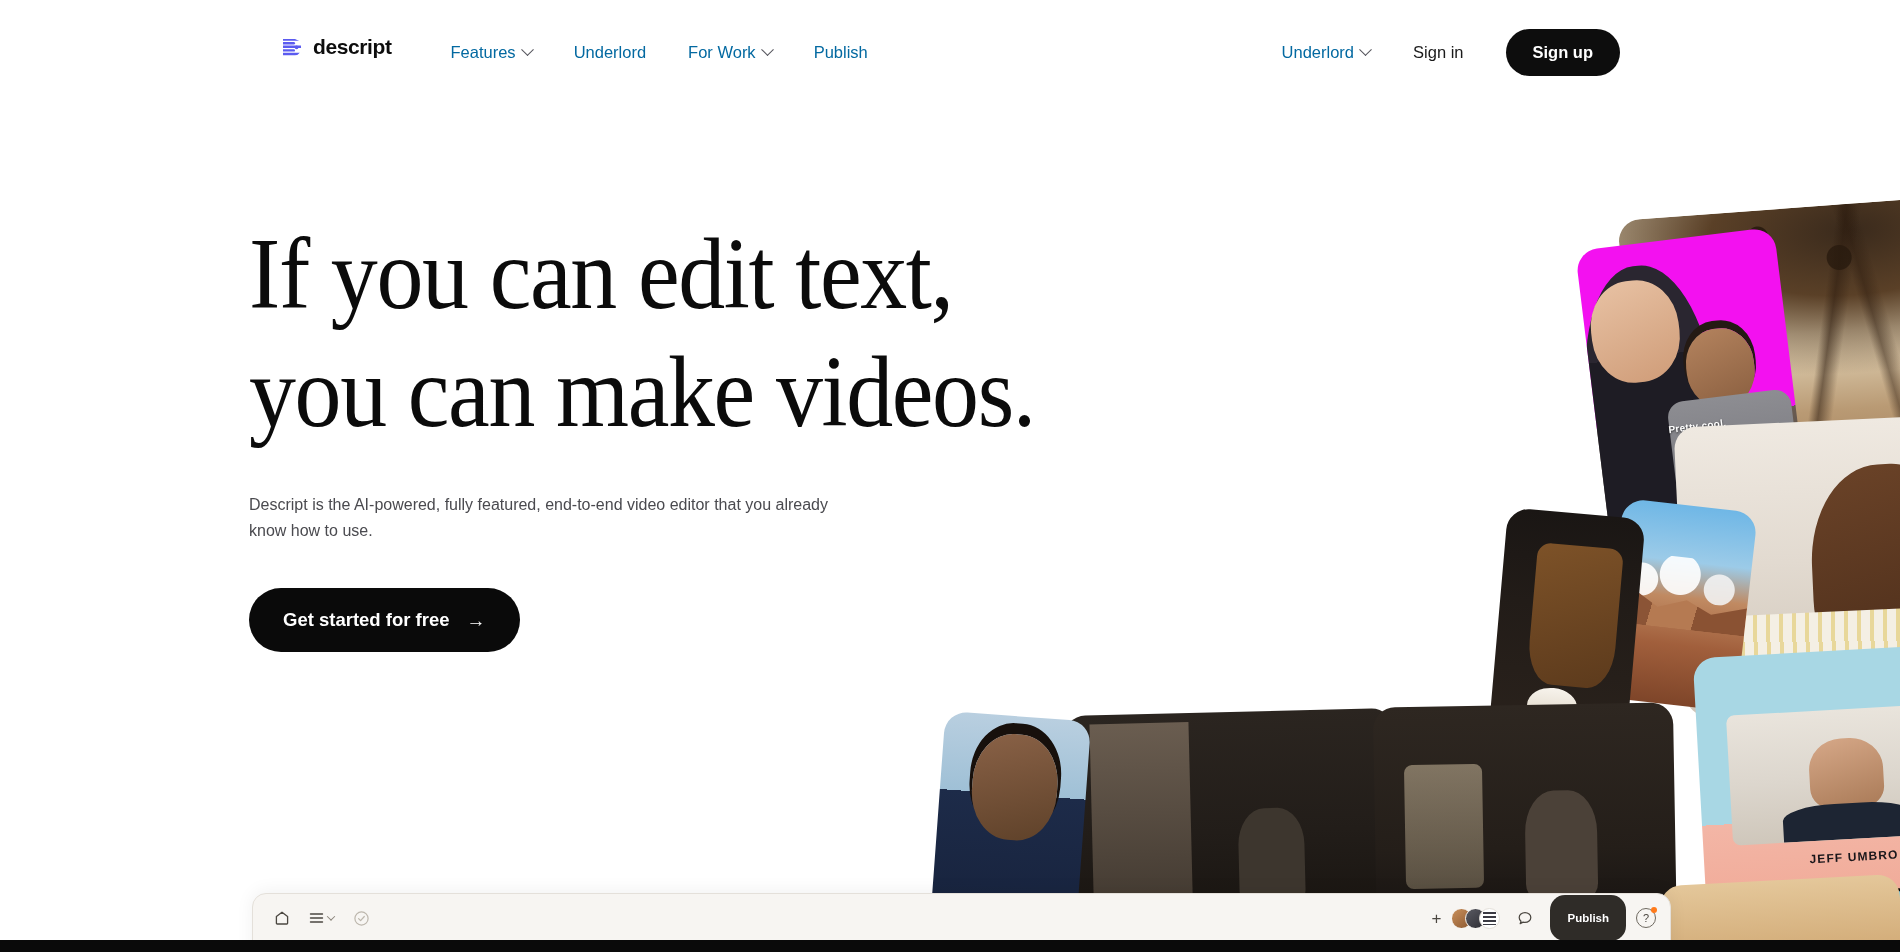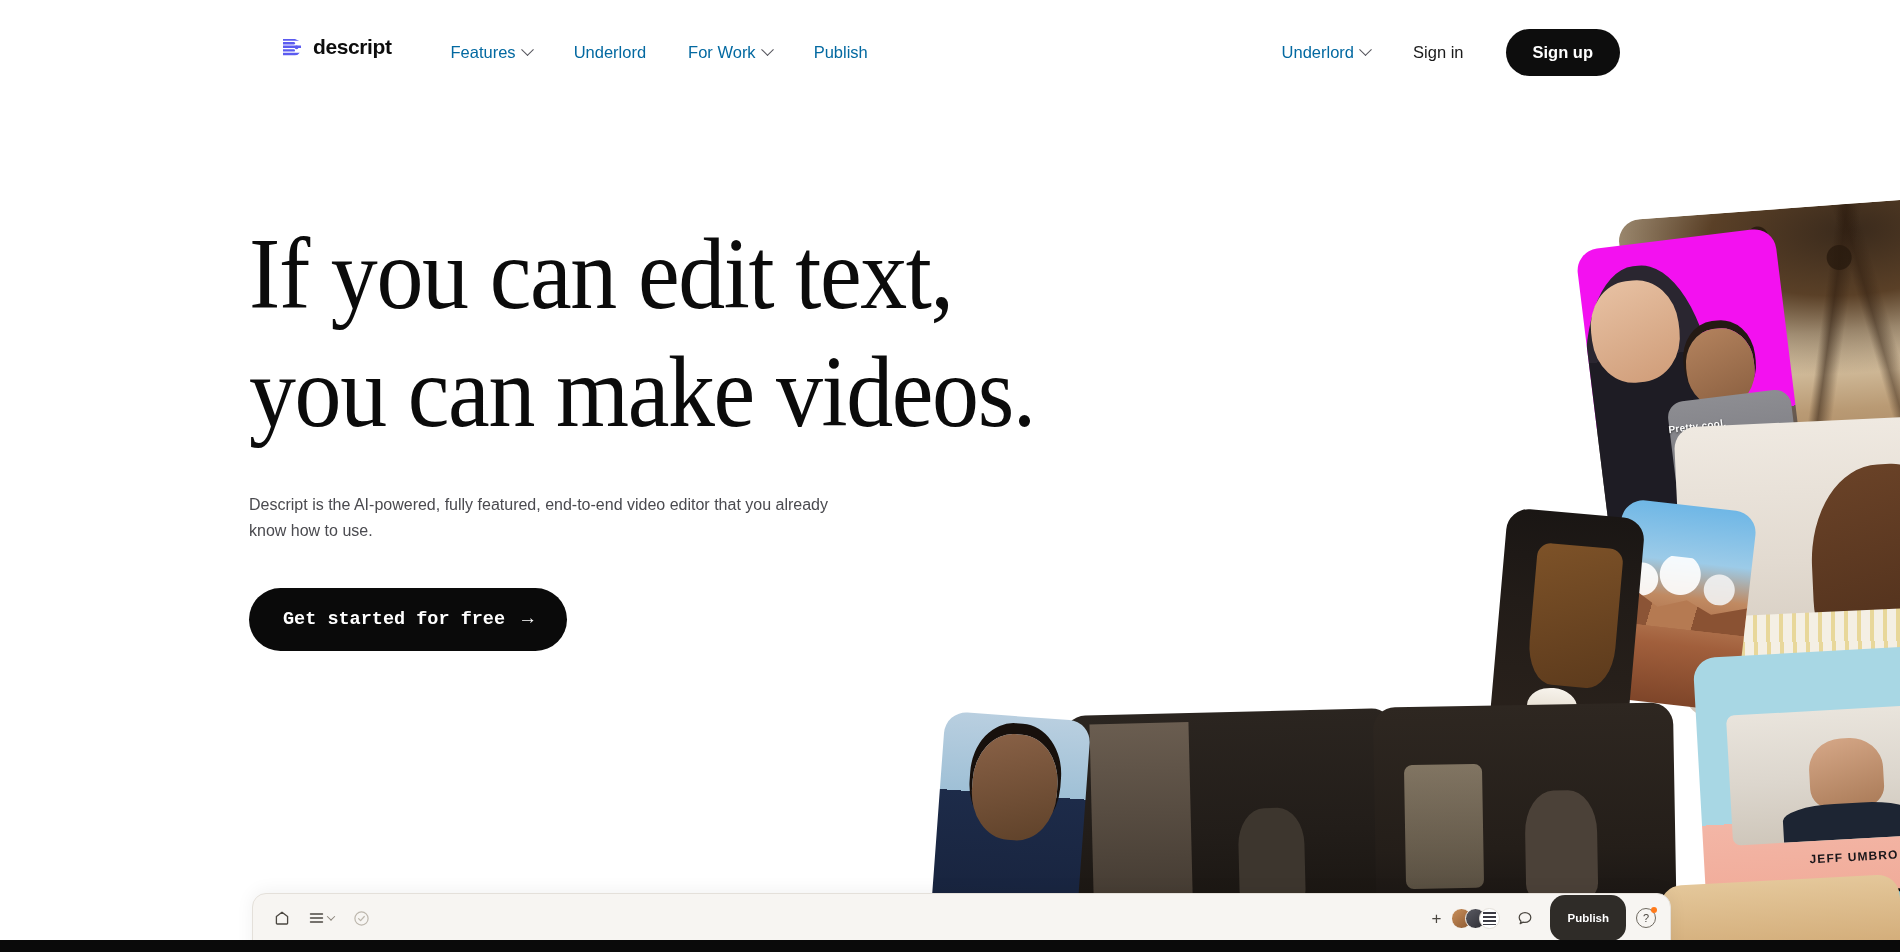--- a/index.html
+++ b/index.html
@@ -145,21 +145,21 @@
     align-items: center;
     gap: 17px;
     background: #0a0a0a;
     color: #fff;
     border: none;
     border-radius: 36px;
     padding: 21px 34px;
     font-size: 18.5px;
     font-weight: bold;
     cursor: pointer;
-    font-family: Liberation Mono, monospace;
+    font-family: Liberation Sans, sans-serif;
   }
   .cta .arrow {
     font-size: 19px;
     line-height: 1;
     display: inline-block;
   }
 
   
   .collage {
     position: absolute;

